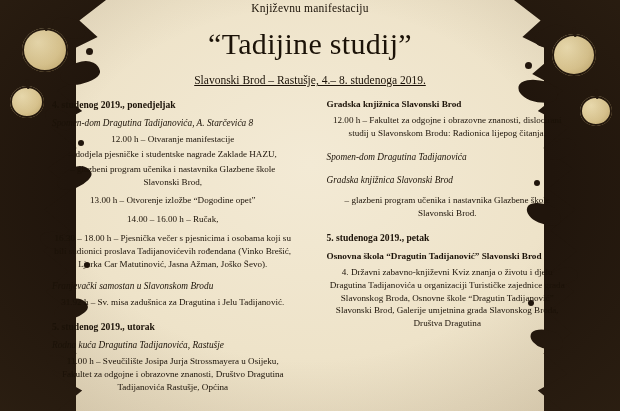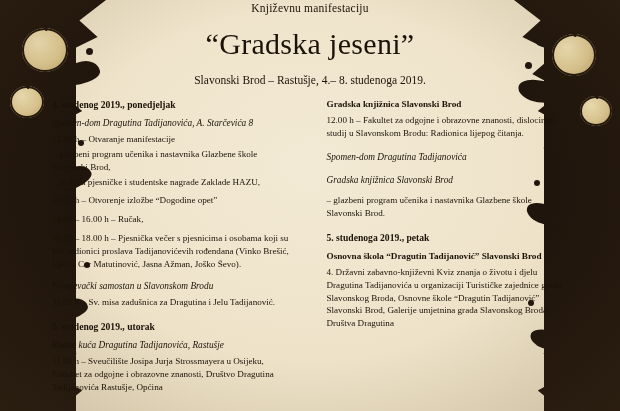--- a/index.html
+++ b/index.html
@@ -118,20 +118,21 @@
     letter-spacing: .2px;
   }
   .head .title {
     font-size: 30px;
     margin-top: 13px;
     letter-spacing: .3px;
   }
   .head .place {
     font-size: 11.5px;
     margin-top: 13px;
+    text-decoration: underline;
   }
 
   .cols {
     display: flex;
     gap: 33px;
     margin-top: 12px;
   }
   .col {
     width: 243px;
     font-size: 9.1px;
@@ -144,21 +145,21 @@
     margin-bottom: 5px;
   }
   .venue {
     font-style: italic;
     font-size: 9.3px;
     margin-bottom: 3px;
   }
   .venue.b { font-style: normal; font-weight: bold; font-size: 9.2px; }
   .entry {
     margin-bottom: 2px;
-    text-align: left;
+    text-align: center;
   }
   .gap { height: 7px; }
   .gap.sm { height: 4px; }
   .gap.lg { height: 9px; }
 </style>
 </head>
 <body>
 
 <div class="bg-wrap">
   <div class="paper"></div>
@@ -192,32 +193,32 @@
   <div class="fruit" style="right:24px;top:34px;width:44px;height:42px;"></div>
   <div class="fruit" style="right:8px;top:96px;width:32px;height:30px;"></div>
 
   <div class="vignette"></div>
 </div>
 
 <div class="content">
 
   <div class="head">
     <div class="line1">Književnu manifestaciju</div>
-    <div class="title">“Gradska jeseni”</div>
+    <div class="title">“Tadijine studij”</div>
     <div class="place">Slavonski Brod – Rastušje, 4.– 8. studenoga 2019.</div>
   </div>
 
   <div class="cols">
 
     <div class="col">
       <div class="dayhead">4. studenog 2019., ponedjeljak</div>
       <div class="venue">Spomen-dom Dragutina Tadijanovića, A. Starčevića 8</div>
       <div class="entry">12.00 h – Otvaranje manifestacije</div>
+      <div class="entry">– dodjela pjesničke i studentske nagrade Zaklade HAZU,</div>
       <div class="entry">– glazbeni program učenika i nastavnika Glazbene škole Slavonski Brod,</div>
-      <div class="entry">– dodjela pjesničke i studentske nagrade Zaklade HAZU,</div>
       <div class="gap sm"></div>
       <div class="entry">13.00 h – Otvorenje izložbe “Dogodine opet”</div>
       <div class="gap sm"></div>
       <div class="entry">14.00 – 16.00 h – Ručak,</div>
       <div class="gap sm"></div>
       <div class="entry">16.30 – 18.00 h – Pjesnička večer s pjesnicima i osobama koji su bili sudionici proslava Tadijanovićevih rođendana (Vinko Brešić, Ljerka Car Matutinović, Jasna Ažman, Joško Ševo).</div>
       <div class="gap"></div>
       <div class="venue">Franjevački samostan u Slavonskom Brodu</div>
       <div class="entry">31.92 h – Sv. misa zadušnica za Dragutina i Jelu Tadijanović.</div>
       <div class="gap lg"></div>

